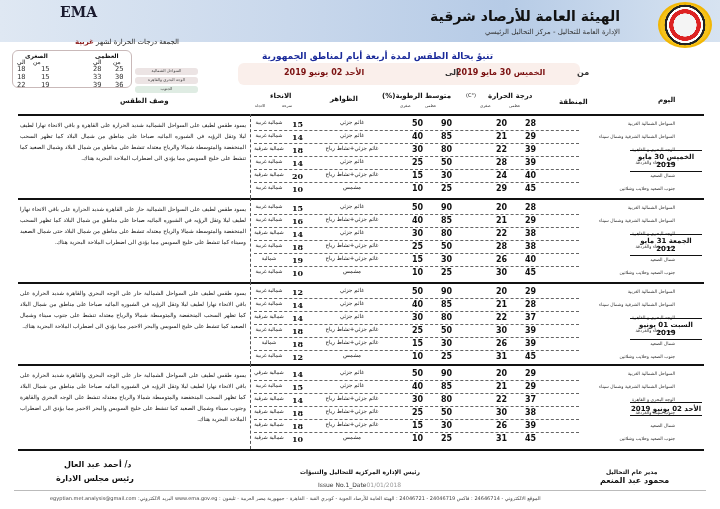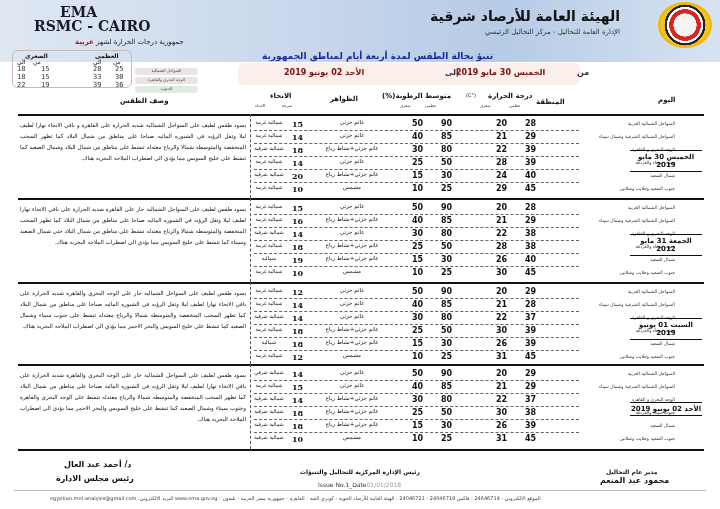--- a/index.html
+++ b/index.html
@@ -1,17 +1,17 @@
 <!DOCTYPE html>
 <html><head>
 <meta charset="utf-8">
 <style>
   * { box-sizing: border-box; margin: 0; padding: 0; }
   body { width: 720px; height: 509px; background: #ffffff; font-family: "DejaVu Sans", sans-serif; position: relative; overflow: hidden; color: #111; }
-  .banner { position: absolute; left: 0; top: 0; width: 720px; height: 62px; background: linear-gradient(90deg, #dfe8f3 0%, #c9d8ec 40%, #b6cbe6 70%, #d7e3f1 100%); }
+  .banner { position: absolute; left: 0; top: 0; width: 720px; height: 42px; background: linear-gradient(90deg, #dfe8f3 0%, #c9d8ec 40%, #b6cbe6 70%, #d7e3f1 100%); }
   .banner .ema { position: absolute; left: 60px; top: 4px; font-family: "DejaVu Serif", serif; font-weight: bold; font-size: 14px; color: #1a1a2e; }
   .banner .rsmc { position: absolute; left: 34px; top: 18px; font-family: "DejaVu Serif", serif; font-weight: bold; font-size: 14px; color: #1a1a2e; }
   .banner .org { position: absolute; right: 100px; top: 8px; font-size: 14px; font-weight: bold; color: #111; direction: rtl; }
   .banner .dept { position: absolute; right: 100px; top: 28px; font-size: 7px; color: #333; direction: rtl; }
   .logo { position: absolute; right: 8px; top: 2px; width: 54px; height: 46px; border-radius: 50%; background: radial-gradient(circle, #f4f4f4 35%, #d22 36%, #d22 48%, #fff 49%, #fff 55%, #222 56%, #222 62%, #f6c21b 63%); border: 2px solid #f2b705; }
   .avg-title { position: absolute; left: 75px; top: 38px; font-size: 7px; direction: rtl; color: #222; }
   .avg-title b { color: #8b1a1a; }
   .avg-box { position: absolute; left: 12px; top: 50px; width: 120px; height: 38px; border: 1px solid #c9b9b9; border-radius: 6px; font-size: 7px; }
   .avg-box .hdr { position: absolute; font-weight: bold; font-size: 6px; }
   .avg-box .num { position: absolute; font-family: "DejaVu Sans Mono", monospace; font-size: 7px; color: #333; }
@@ -45,28 +45,27 @@
   .issue { position: absolute; left: 318px; top: 481px; font-size: 6px; color: #333; }
   .issue span { color: #999; }
   .bottom-rule { position: absolute; left: 14px; top: 490px; width: 692px; height: 1px; background: #bbb; }
   .contact { position: absolute; left: 50px; top: 495px; font-size: 5px; color: #444; white-space: nowrap; }
 </style>
 </head>
 <body>
 
 <div class="banner">
   <div class="ema">EMA</div>
-  <div class="rsmc">RSMC - CAIRO</div>
   <div class="org">الهيئة العامة للأرصاد شرقية</div>
   <div class="dept">الإدارة العامة للتحاليل - مركز التحاليل الرئيسي</div>
   <div class="logo"></div>
 </div>
 
 <div class="avg-title">
-  <span>جمهورية درجات الحرارة لشهر</span>
+  <span>الجمعة درجات الحرارة لشهر</span>
   <b>غربية</b>
 </div>
 <div class="avg-box">
   <span class="hdr" style="left:12px;top:1px">الصغرى</span>
   <span class="hdr" style="left:82px;top:1px">العظمى</span>
   <span class="hdr" style="left:4px;top:7px;font-weight:normal">الي</span>
   <span class="hdr" style="left:20px;top:7px;font-weight:normal">من</span>
   <span class="hdr" style="left:80px;top:7px;font-weight:normal">الي</span>
   <span class="hdr" style="left:100px;top:7px;font-weight:normal">من</span>
   <span class="num" style="left:4px;top:14px">18</span>
@@ -90,21 +89,21 @@
 
 <div class="main-title">تنبؤ بحالة الطقس لمدة أربعة أيام لمناطق الجمهورية</div>
 <div class="date-band">
   <span class="lbl" style="left:304px">من</span>
   <span style="left:218px">الخميس 30 مايو 2019</span>
   <span class="lbl" style="left:172px">إلى</span>
   <span style="left:46px">الأحد 02 يونيو 2019</span>
 </div>
 
 <span class="colh" style="left:658px;top:96px">اليوم</span>
-<span class="colh" style="left:536px;top:98px">المنطقة</span>
+<span class="colh" style="left:559px;top:98px">المنطقة</span>
 <span class="colh" style="left:488px;top:92px">درجة الحرارة</span>
 <span class="colh" style="left:466px;top:92px;font-weight:normal;font-size:5px">(°C)</span>
 <span class="colsub" style="left:509px;top:103px">عظمى</span>
 <span class="colsub" style="left:480px;top:103px">صغرى</span>
 <span class="colh" style="left:382px;top:92px">متوسط الرطوبة(%)</span>
 <span class="colsub" style="left:425px;top:103px">عظمى</span>
 <span class="colsub" style="left:400px;top:103px">صغرى</span>
 <span class="colh" style="left:330px;top:95px">الظواهر</span>
 <span class="colh" style="left:270px;top:92px">الانحاء</span>
 <span class="colsub" style="left:282px;top:103px">سرعة</span>

